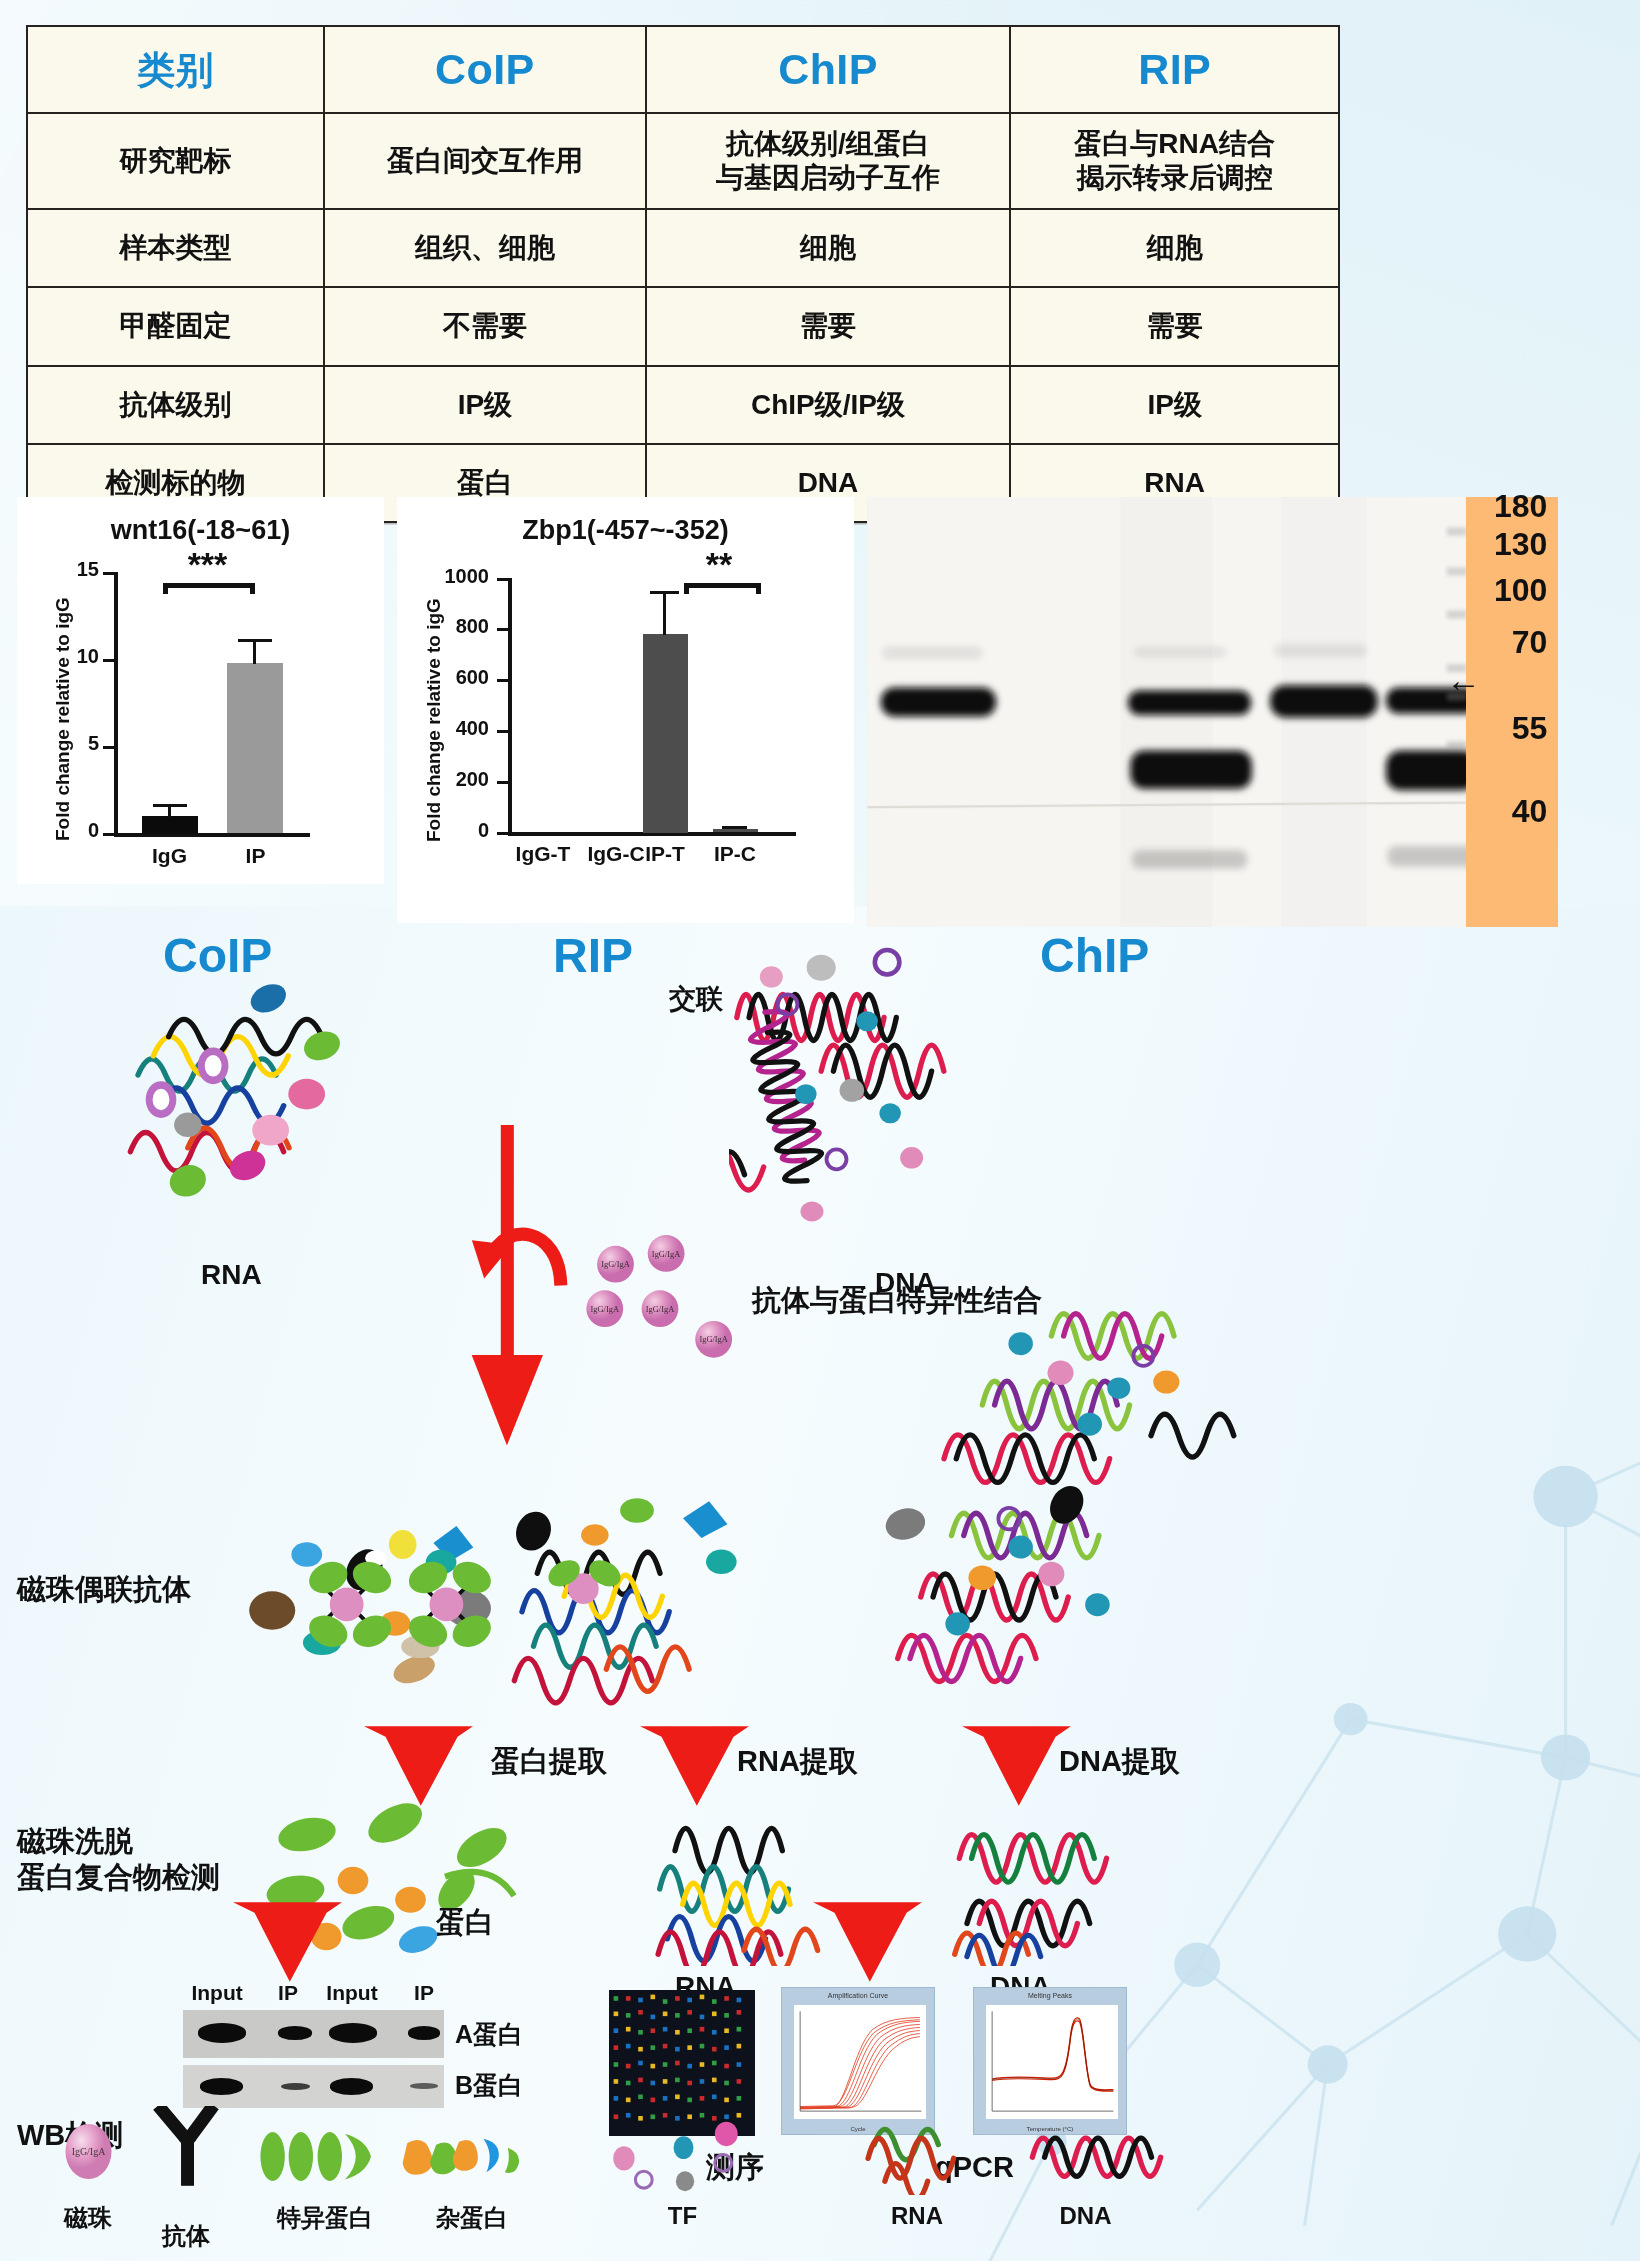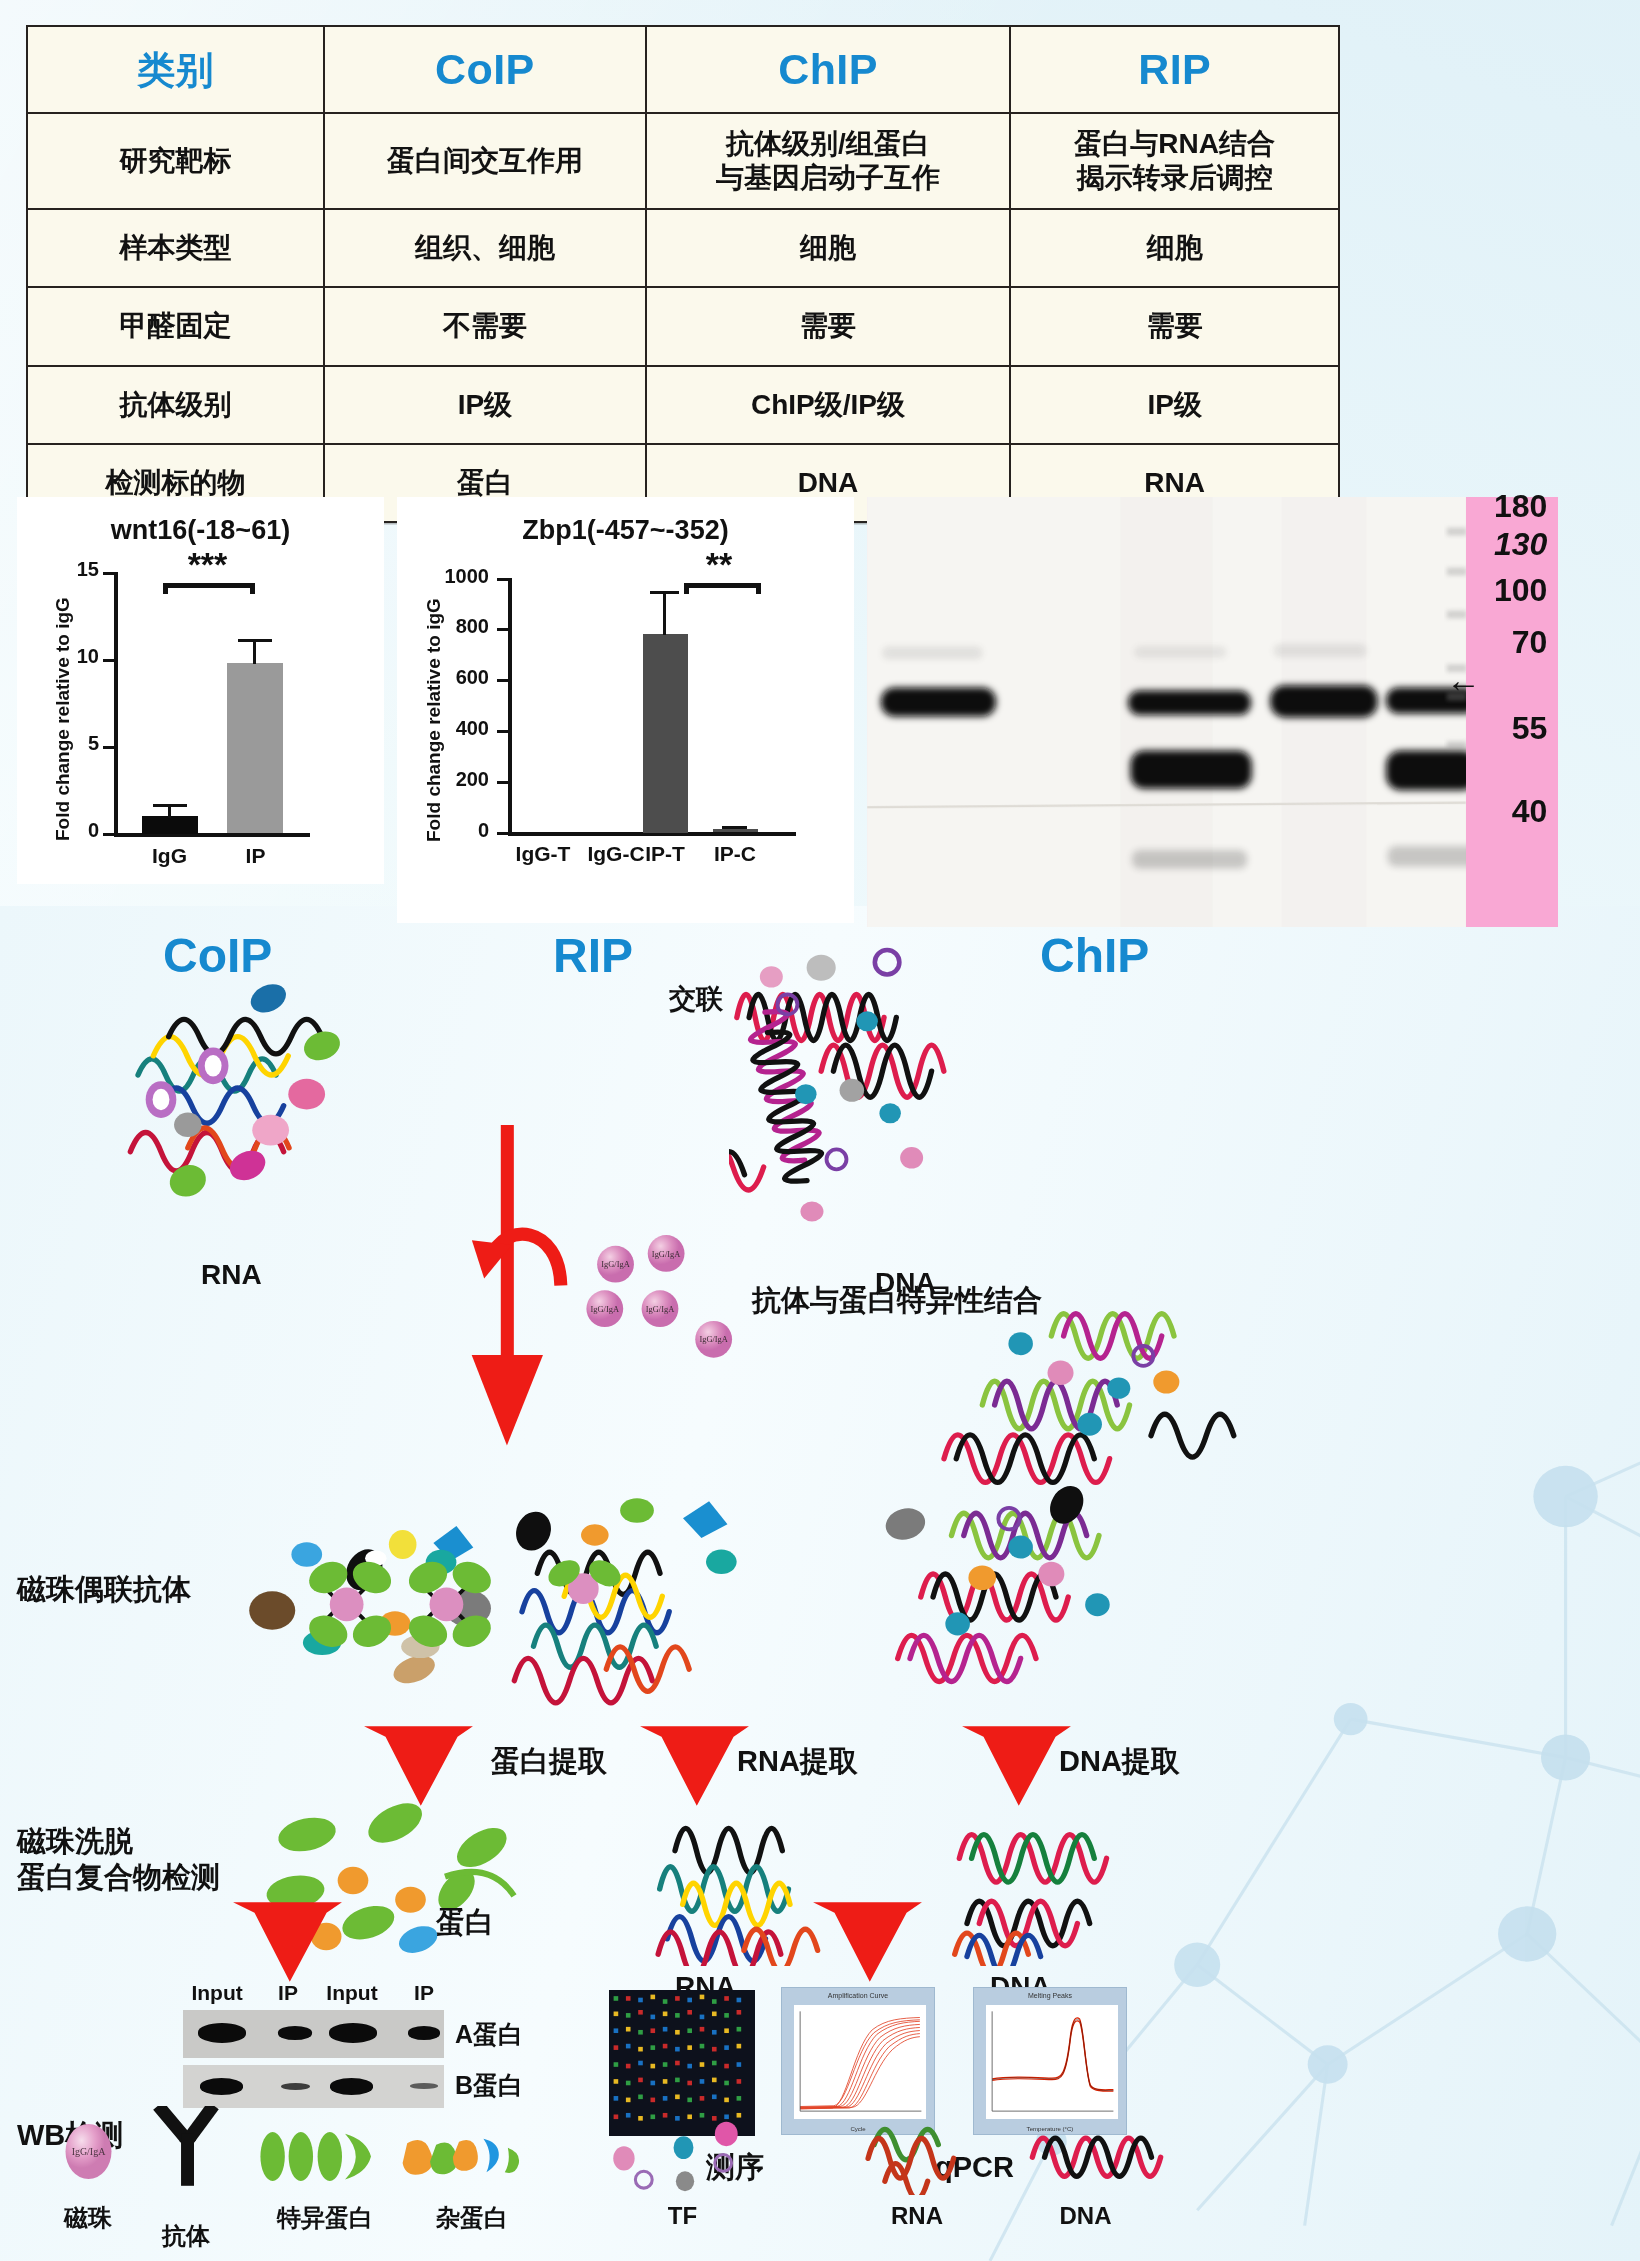--- a/index.html
+++ b/index.html
@@ -29,21 +29,21 @@
   #cmp-table tr.headrow td.k{font-size:38px;}
   #cmp-table td.k{width:286px;}
   #cmp-table tr.r1 td{height:72px;}
   #cmp-table tr td{height:55px;}
 
   
   .panelrow{position:absolute;left:0;top:497px;width:1640px;height:430px;z-index:5;}
   .wpanel{position:absolute;background:#fff;}
   #panelA{left:17px;top:0;width:367px;height:387px;}
   #panelB{left:397px;top:0;width:457px;height:426px;}
-  #panelC{left:867px;top:0;width:691px;height:430px;background:#f9a8d4;}
+  #panelC{left:867px;top:0;width:691px;height:430px;background:#fdba74;}
 
   .chart-title{position:absolute;width:100%;text-align:center;
     font-weight:800;color:#111;}
   #panelA .chart-title{top:18.4px;font-size:27px;}
   #panelB .chart-title{top:18.4px;font-size:27px;}
   .sig{position:absolute;text-align:center;font-weight:800;color:#111;}
   .sigbar{position:absolute;height:4.6px;background:#111;}
   .sigbar:before,.sigbar:after{content:"";position:absolute;top:0;width:4.6px;height:10.7px;background:#111;}
   .sigbar:before{left:0;}.sigbar:after{right:0;}
 
@@ -302,21 +302,21 @@
         <rect x="755" y="40" width="26" height="10" fill="#8d8d8d"></rect>
         <rect x="755" y="92" width="26" height="10" fill="#8d8d8d"></rect>
         <rect x="755" y="148" width="26" height="10" fill="#8d8d8d"></rect>
         <rect x="755" y="218" width="26" height="10" fill="#8d8d8d"></rect>
         <rect x="755" y="255" width="26" height="10" fill="#8d8d8d"></rect>
         <rect x="755" y="318" width="26" height="10" fill="#8d8d8d"></rect>
       </g>
     </svg>
 
     <div class="mwlab" style="top:-9.2px;">180</div>
-    <div class="mwlab" style="top:29px;font-style:italic;">130</div>
+    <div class="mwlab" style="top:29px;">130</div>
     <div class="mwlab" style="top:75px;">100</div>
     <div class="mwlab" style="top:127px;">70</div>
     <div class="mwlab" style="top:213px;">55</div>
     <div class="mwlab" style="top:296px;">40</div>
     <div id="blotarrow" style="right:77px;top:163px;">←</div>
   </div>
 </div>
 
 <div id="diagram">
 

